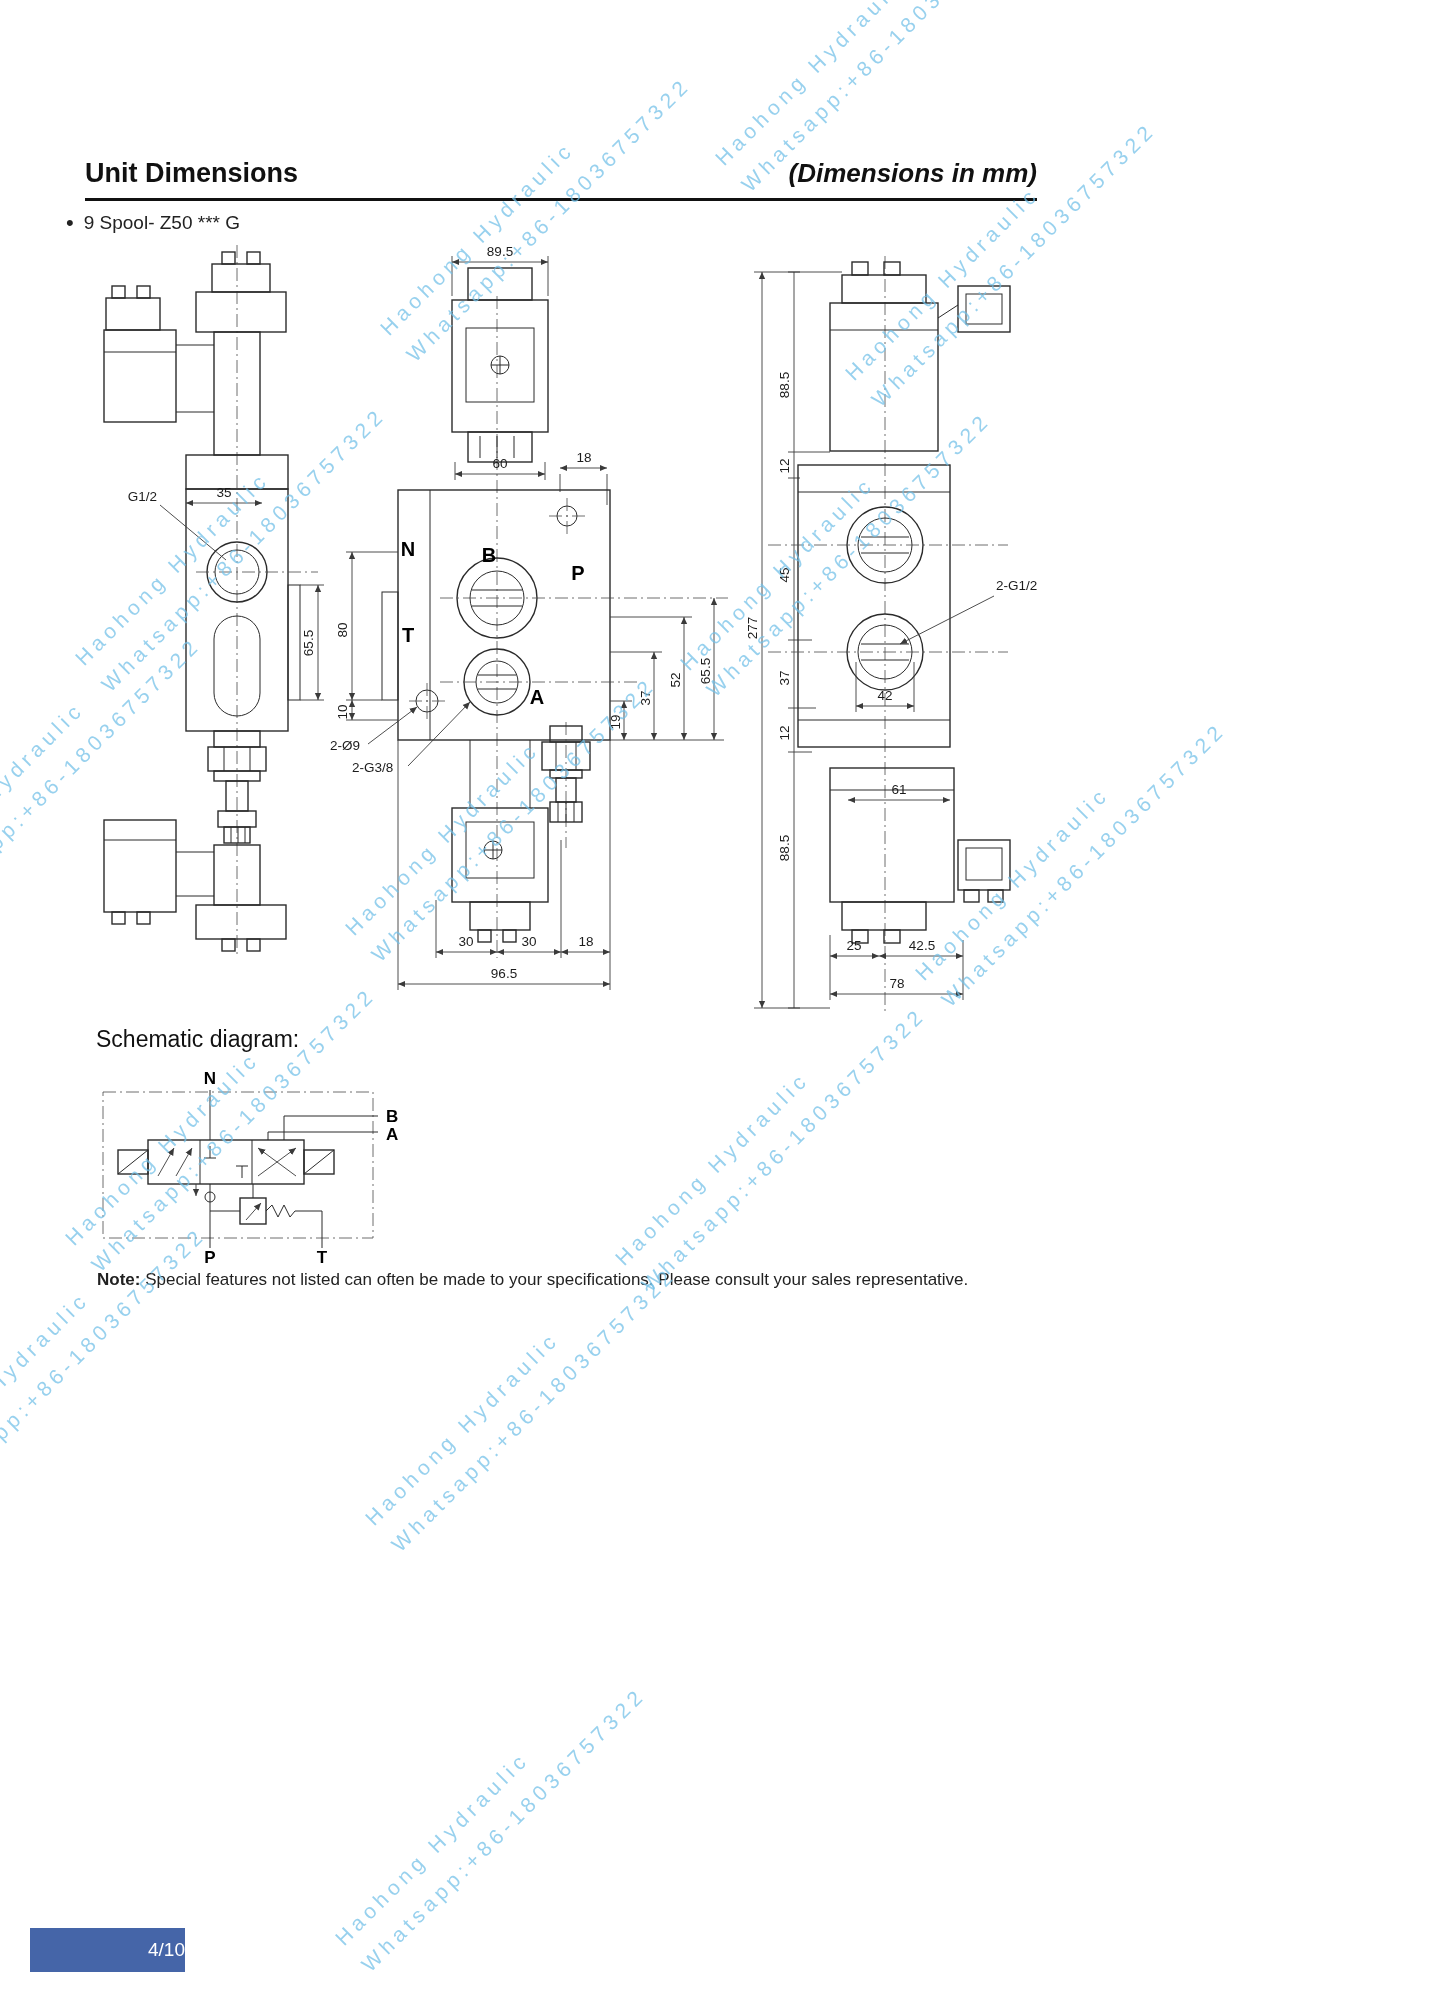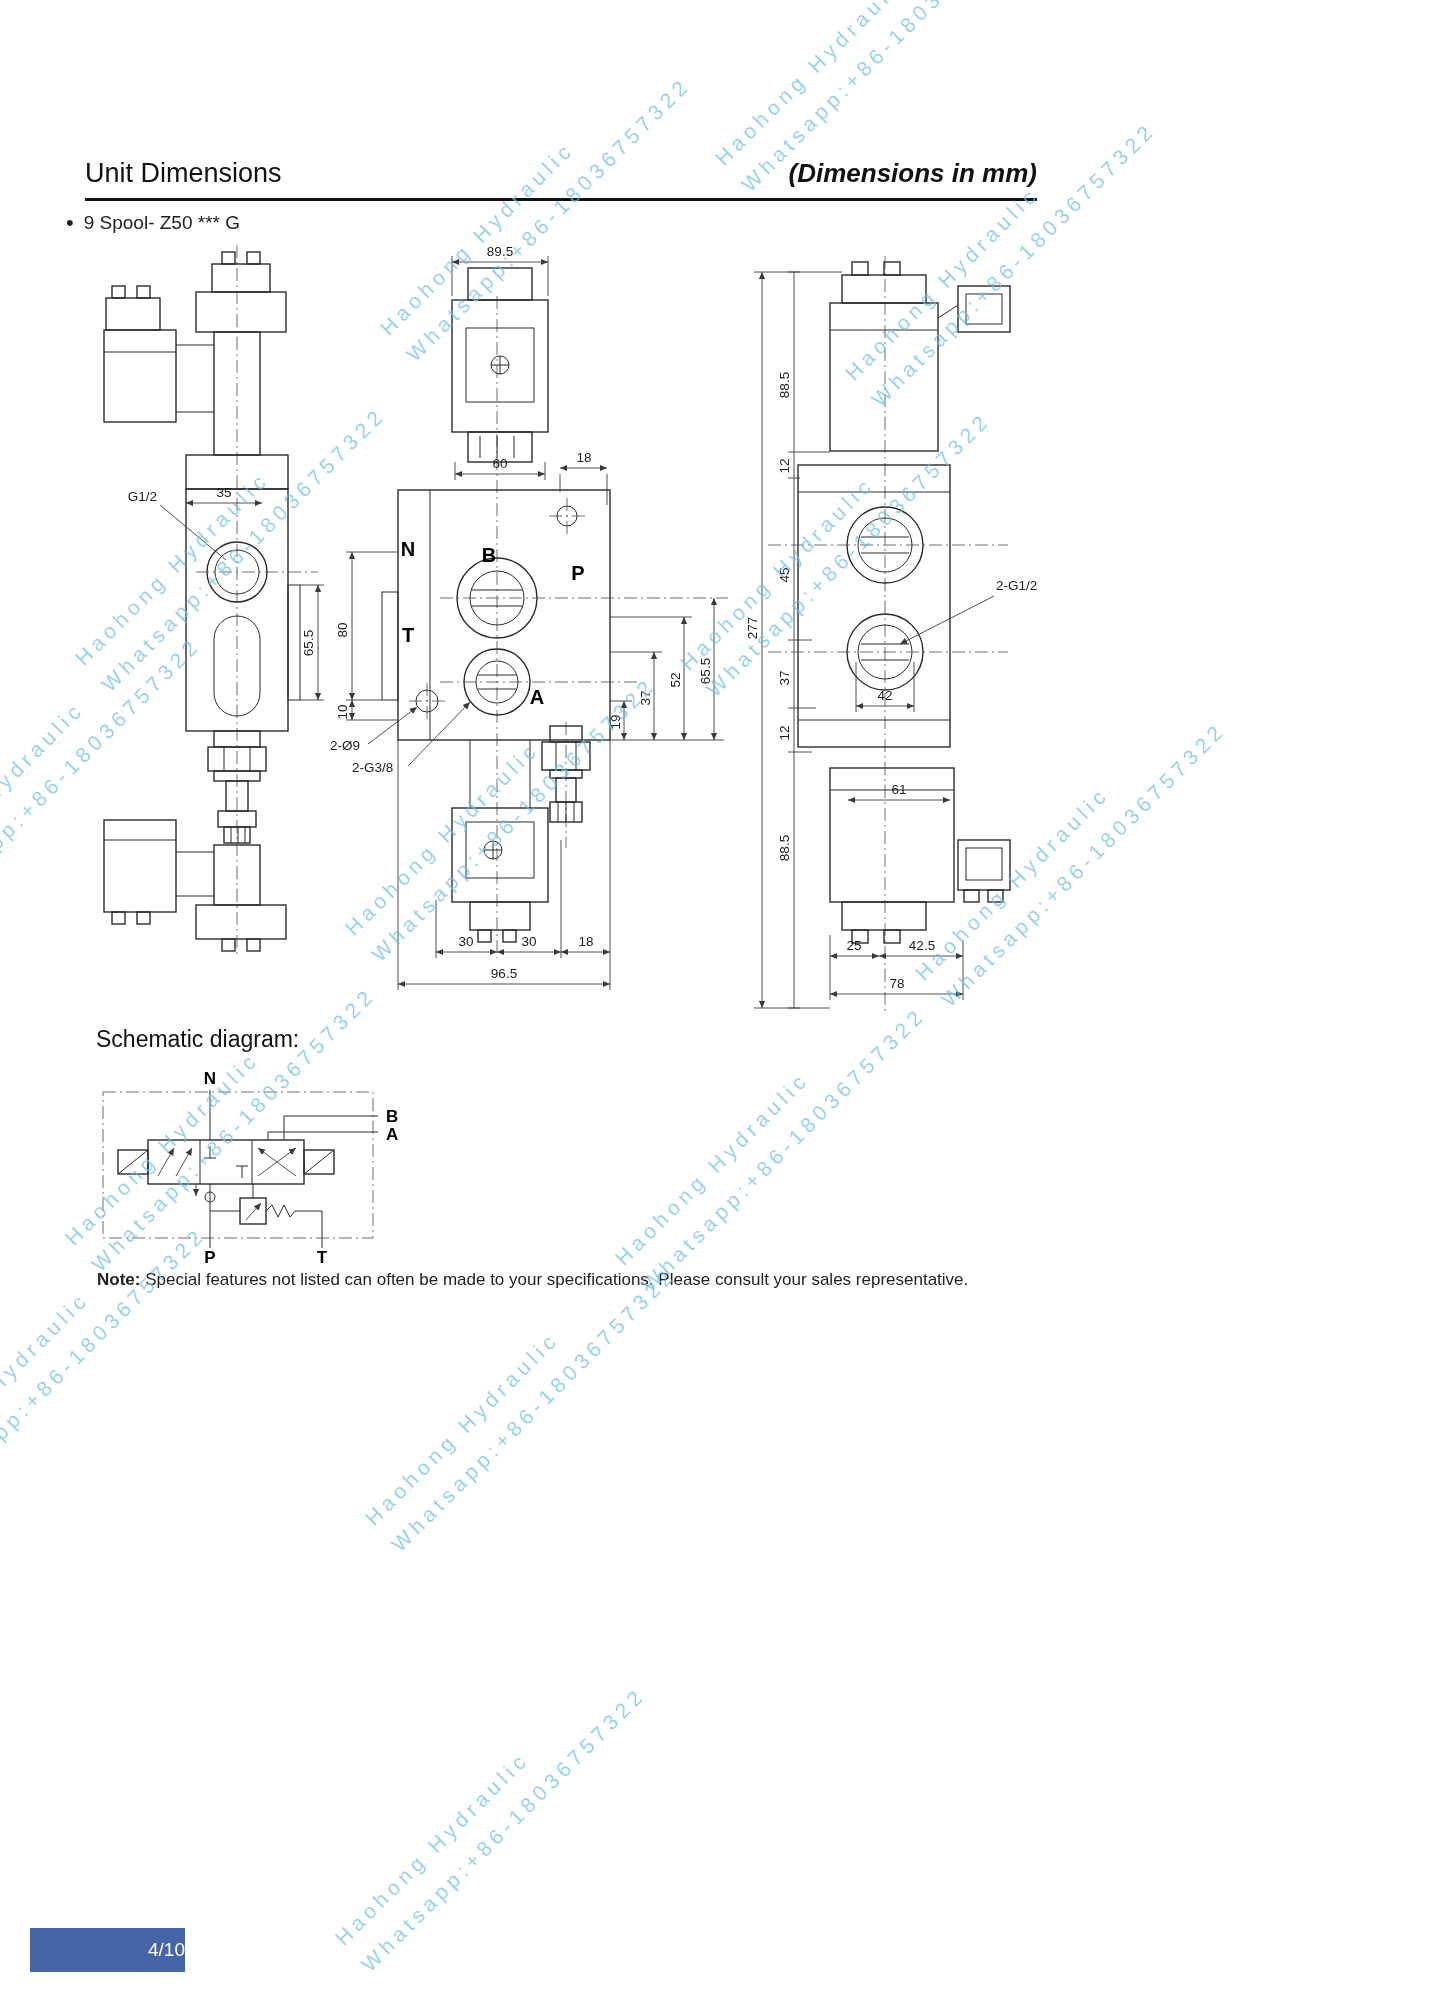--- a/index.html
+++ b/index.html
@@ -7,21 +7,21 @@
     position:relative; width:1431px; height:2006px;
     background:#ffffff; overflow:hidden;
     font-family:"Liberation Sans", sans-serif; color:#111;
   }
   
   .header {
     position:absolute; left:85px; top:158px; width:952px;
     display:flex; justify-content:space-between; align-items:flex-end;
     border-bottom:3.5px solid #111; padding-bottom:9px;
   }
-  .header .t { font-size:27px; font-weight:normal; }
+  .header .t { font-size:27px; font-weight:bold; }
   .header .s { font-size:26px; font-weight:bold;font-style:italic; }
   .variant {
     position:absolute; left:66px; top:212px; font-size:19px; color:#222;
     display:flex; align-items:center; gap:10px;
   }
   .variant .b { font-size:22px; line-height:1; }
   
   .draw { position:absolute; left:0; top:0; z-index:1; }
   .o  { fill:none; stroke:#2b2b2b; stroke-width:1.4; }
   .o2 { fill:none; stroke:#2b2b2b; stroke-width:1; }

